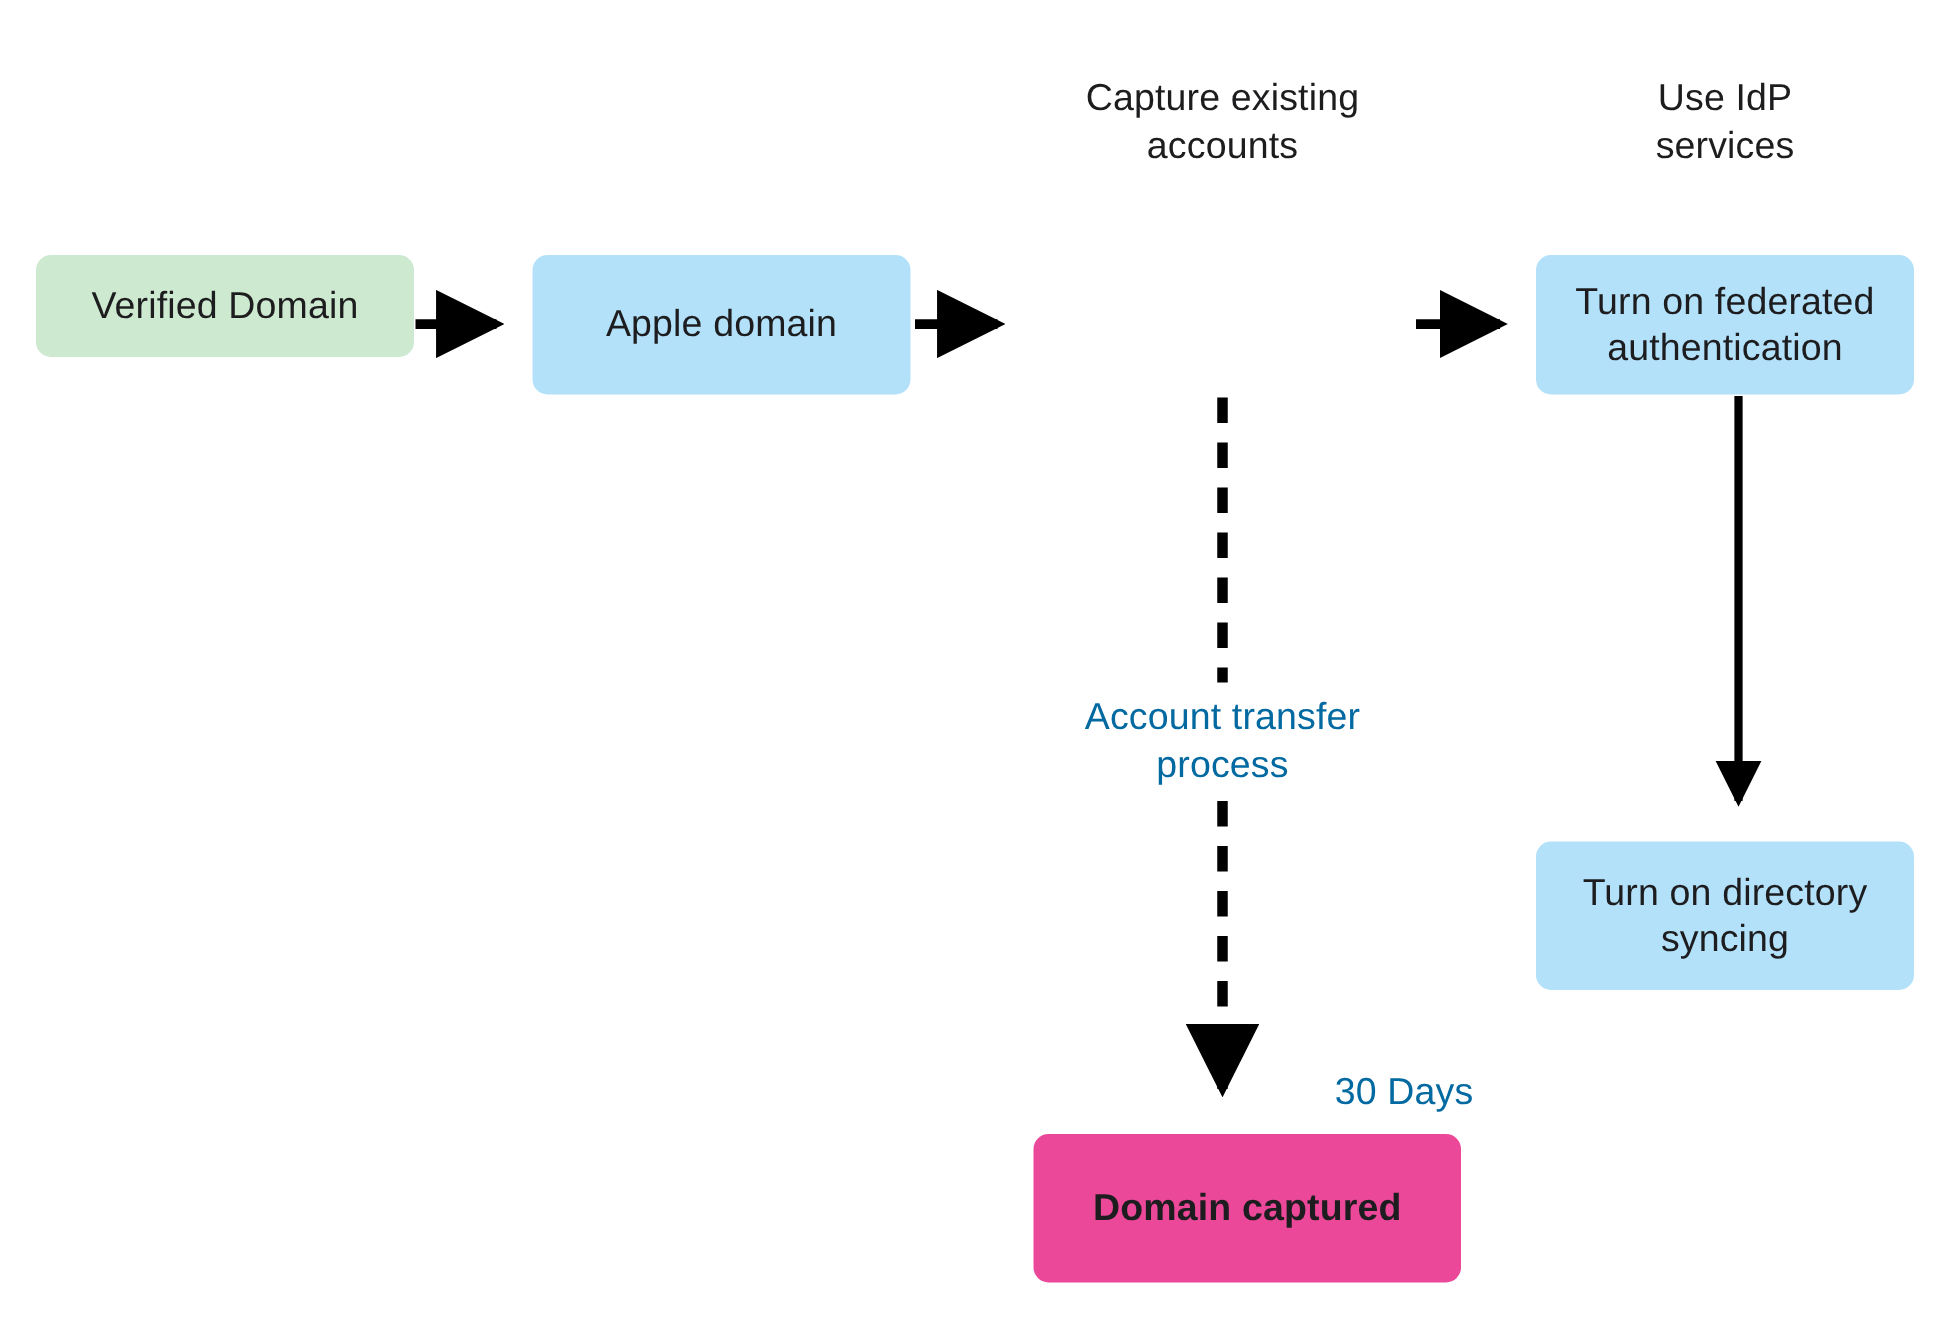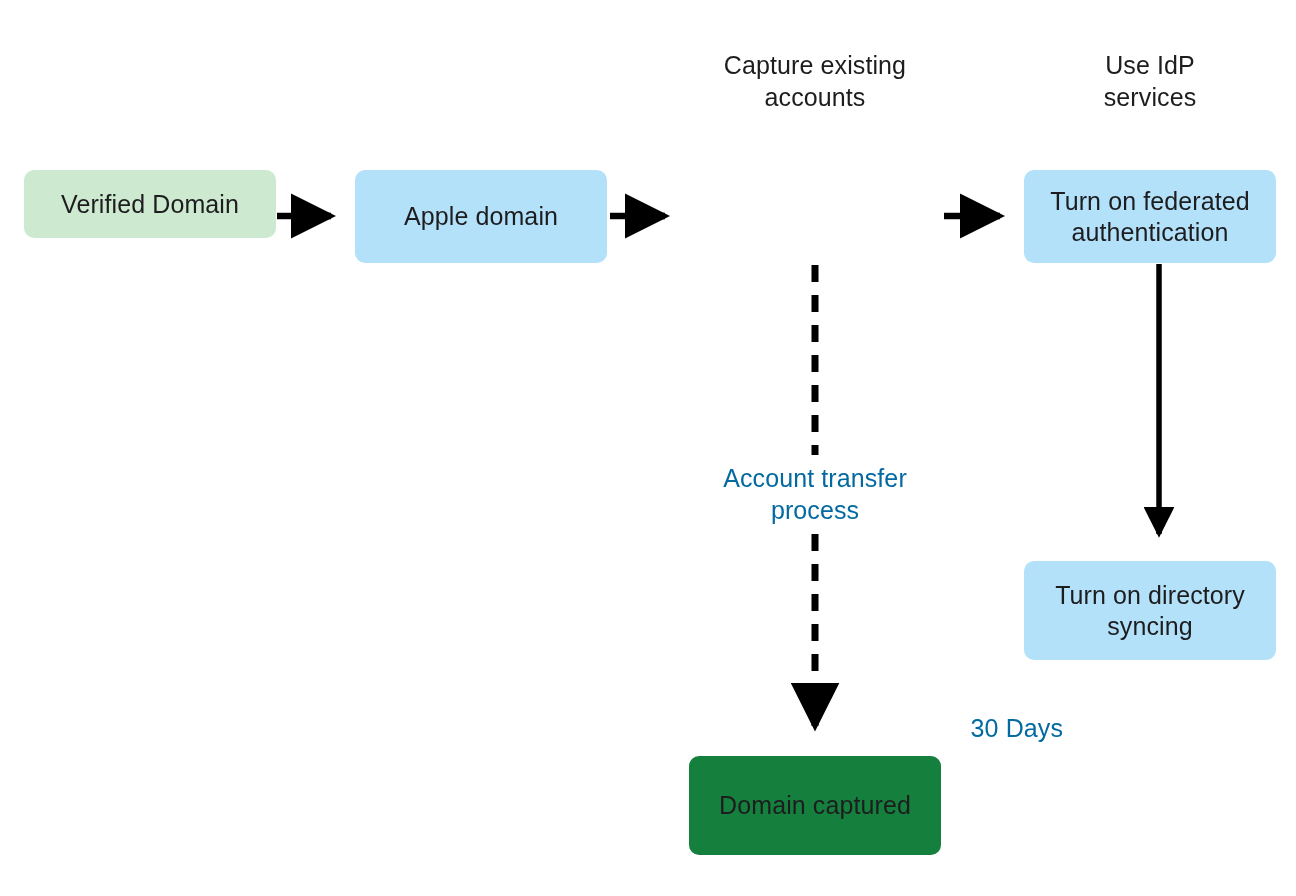--- a/index.html
+++ b/index.html
@@ -102,20 +102,20 @@
 
   <div class="node" style="left:355px; top:170px; width:252px; height:93px; background:#b3e1f9;">Apple domain</div>
 
 
   <div class="node" style="left:1024px; top:170px; width:252px; height:93px; background:#b3e1f9; white-space:pre-line;">Turn on federated
 authentication</div>
 
   <div class="node" style="left:1024px; top:561px; width:252px; height:99px; background:#b3e1f9; white-space:pre-line;">Turn on directory
 syncing</div>
 
-  <div class="node" style="left:689px; top:756px; width:252px; height:99px; background:#15803d;">Domain captured</div>
+  <div class="node" style="left:689px; top:756px; width:285px; height:99px; background:#ec4899;font-weight:bold;">Domain captured</div>
 
   <div class="edge-label" style="left:665px; top:462px; width:300px;">Account transfer
 process</div>
 
-  <div class="edge-label" style="left:883px; top:712px; width:180px; text-align:right;">30 Days</div>
+  <div class="edge-label" style="left:846px; top:712px; width:180px; text-align:center;">30 Days</div>
 
 </div>
 
 </body></html>

